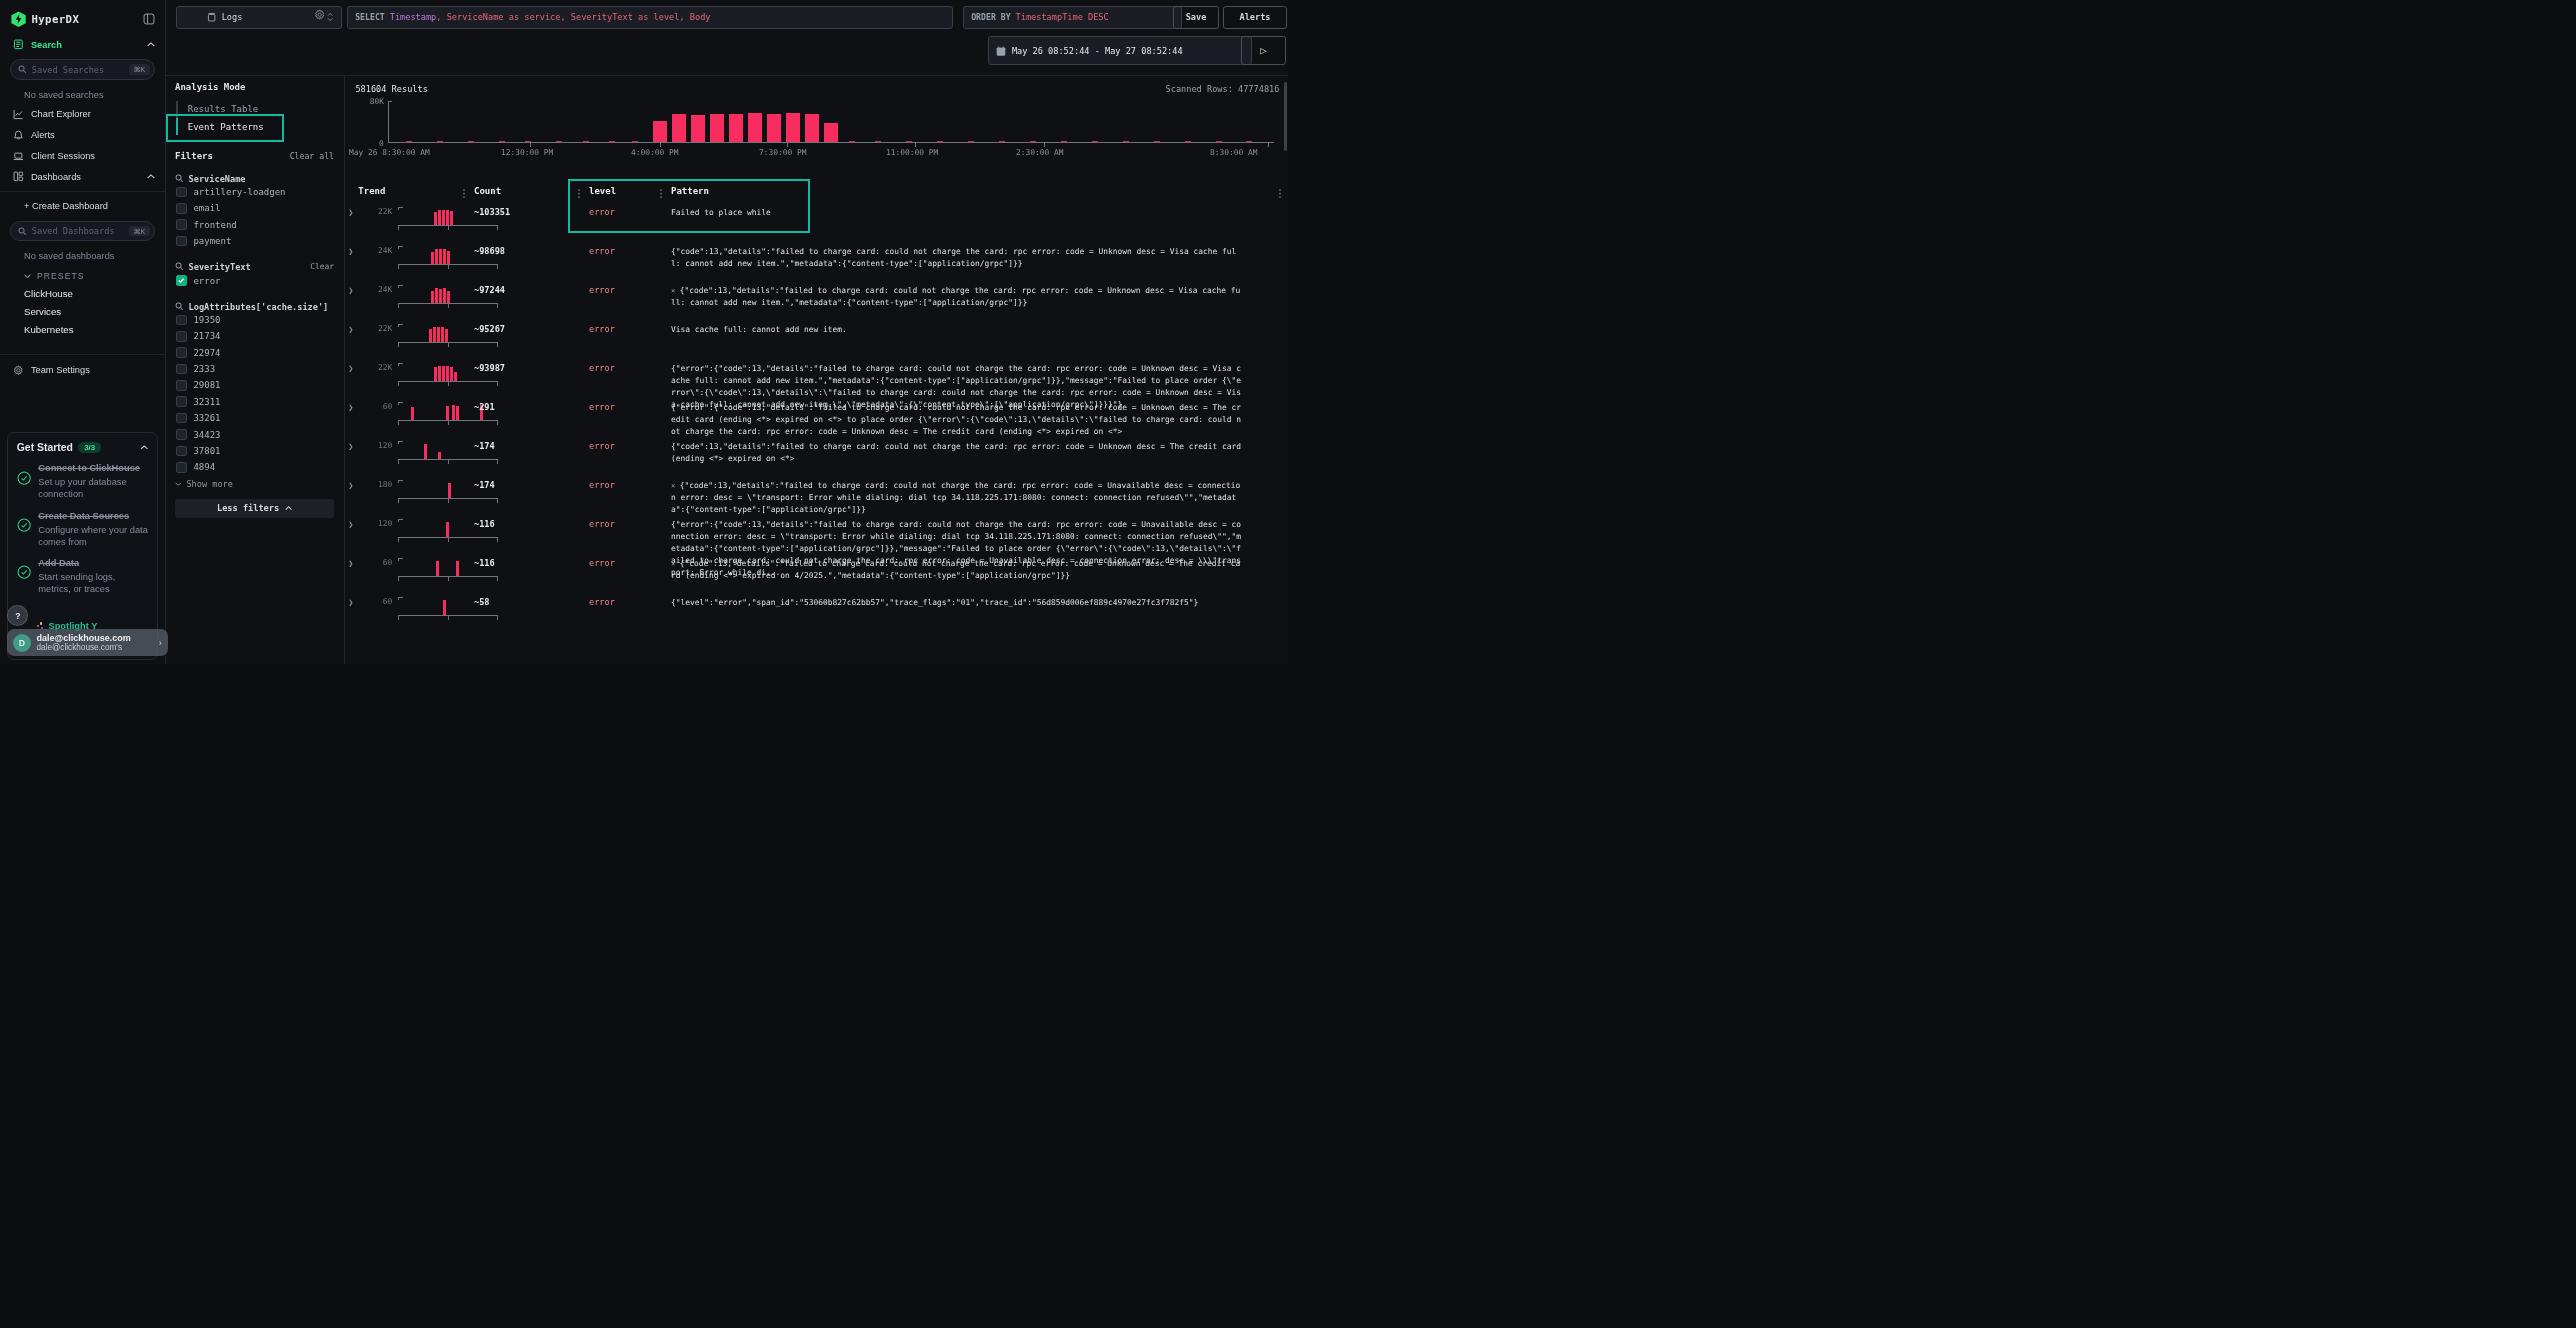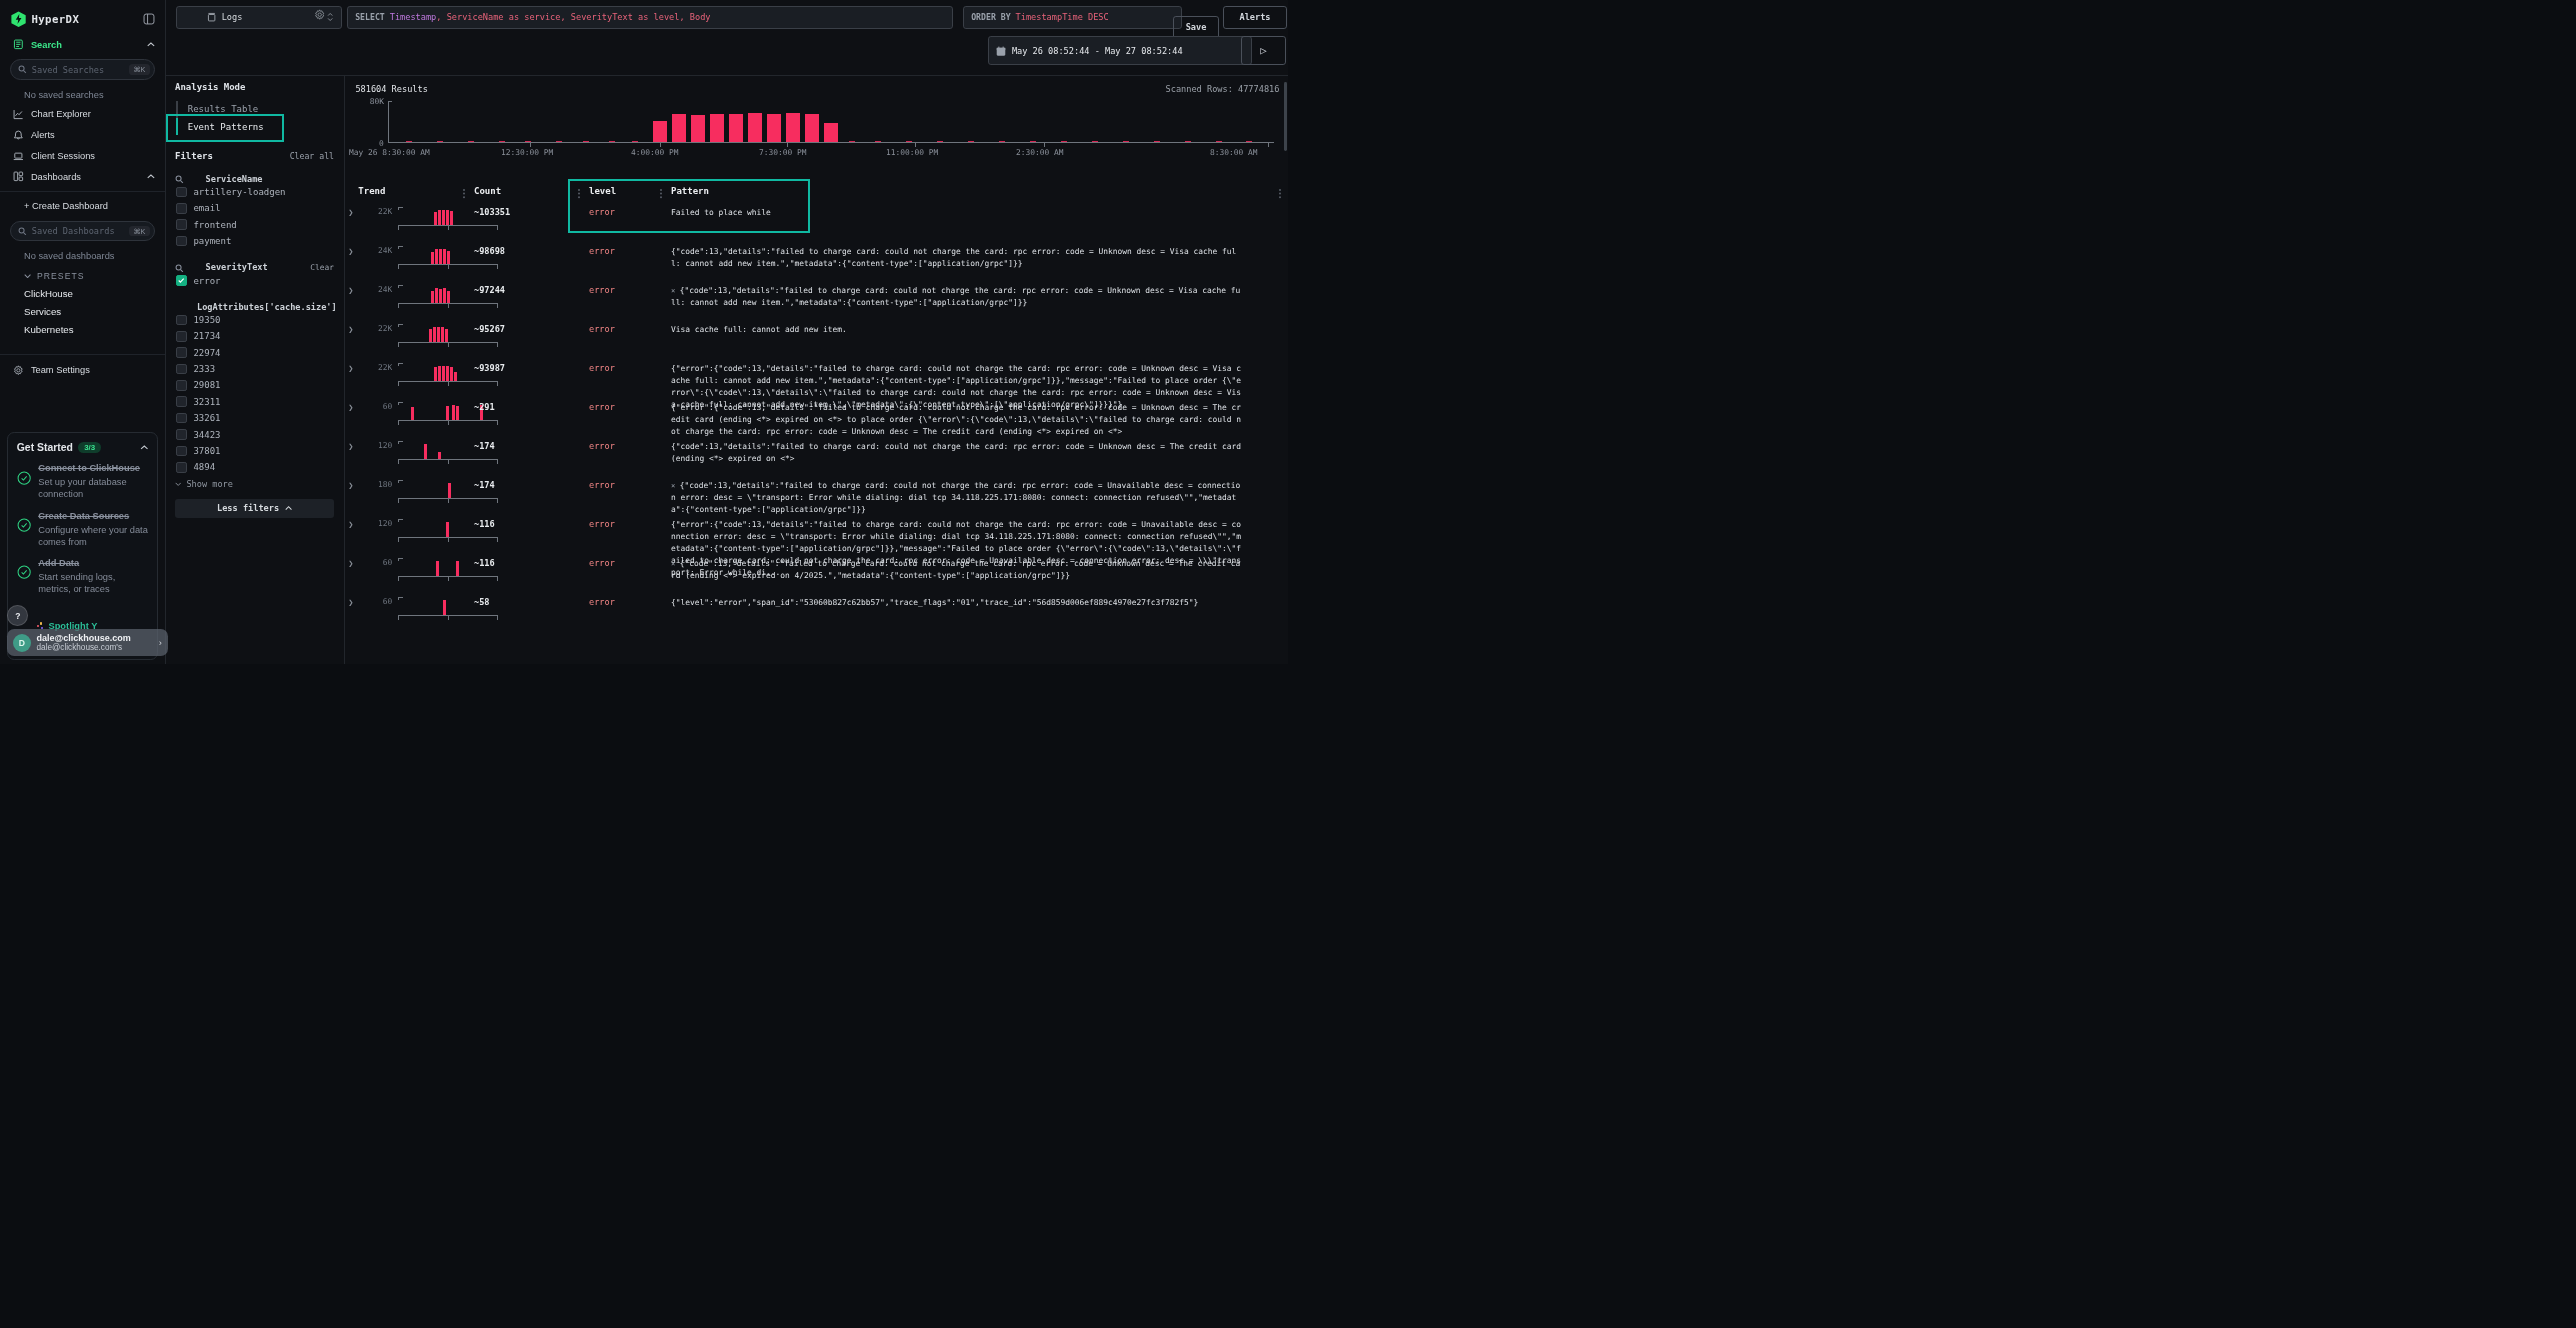--- a/index.html
+++ b/index.html
@@ -65,21 +65,21 @@
   .updown{margin-left:auto;color:#8a9098;}
   .gear-btn{position:absolute;left:149px;top:9.3px;color:#8a9098;font-size:10.7px;}
   .select-box{left:182px;top:5.7px;width:590px;height:21.5px;white-space:nowrap;overflow:hidden;}
   .order-box{left:798px;top:5.7px;width:203px;height:21.5px;white-space:nowrap;overflow:hidden;}
   .kw{color:#9aa1ab;font-weight:bold;font-size:8.2px;}
   .q-purple{color:#c07ae0;}
   .q-red{color:#e8637a;}
   .tb-btn{position:absolute;top:5.7px;height:21.5px;border:0.7px solid #4a505a;border-radius:2.9px;background:transparent;
           color:#d2d6dc;display:flex;align-items:center;justify-content:center;font-weight:bold;font-size:8.6px;
           font-family:"DejaVu Sans Mono",monospace;}
-  .save-btn{left:1008px;width:44px;margin-top:10px;}
+  .save-btn{left:1008px;width:44px;}
   .alerts-btn{left:1058px;width:62px;}
   .search-box{left:10.7px;top:36px;width:800px;height:27px;}
   .search-ph{color:#646b76;}
   .lang{margin-left:auto;display:flex;gap:5.7px;align-items:center;}
   .lang .sql{color:#9aa1ab;}
   .lang .sep{color:#4d535c;}
   .lang .lucene{color:#2bd89a;}
   .date-box{left:823px;top:36px;width:248px;height:27px;color:#e6e9ed;}
   .play-btn{left:1076px;top:36px;width:43px;height:27px;color:#c6cad1;font-size:10.7px;}
   
@@ -87,21 +87,21 @@
           padding:7.2px 10px;box-sizing:border-box;}
   .fp-title{font-weight:bold;font-size:9px;color:#dfe3e8;}
   .modes{margin:8.6px 0 0 1.4px;}
   .mode{position:relative;padding:3.6px 0 3.6px 11.4px;font-size:9px;color:#9aa1ab;}
   .mode::before{content:'';position:absolute;left:0;top:0;bottom:0;width:1.4px;background:#3a3f46;}
   .mode.active{color:#e8ebee;}
   .mode.active::before{background:#12b8a0;width:2.1px;}
   .filters-head{display:flex;margin-top:15.7px;align-items:baseline;}
   .clear-link{margin-left:auto;color:#9aa1ab;font-size:8.2px;}
   .fgroup{margin-top:13px;}
-  .fgroup-head{display:flex;align-items:flex-end;gap:22px;color:#c6cbd2;}
+  .fgroup-head{display:flex;align-items:flex-start;gap:5px;color:#c6cbd2;}
   .fgroup-name{font-weight:bold;font-size:8.6px;color:#cdd2d8;}
   .fgroup-head .clear-link{font-size:7.9px;}
   .fitem{display:flex;align-items:center;gap:6.4px;padding:2.9px 0 2.9px 1.4px;color:#aeb4bd;font-size:9px;}
   .cbox{width:8.6px;height:8.6px;border-radius:2.1px;background:#20242b;border:0.7px solid #3a3f47;flex:0 0 auto;
         display:flex;align-items:center;justify-content:center;}
   .cbox.checked{background:#14b182;border-color:#14b182;}
   .show-more{display:flex;align-items:center;gap:5px;color:#8f96a0;font-size:8.6px;padding:3.6px 0 0 0;}
   .less-filters{margin-top:10px;background:#1d2127;border-radius:2.9px;height:18.6px;display:flex;align-items:center;
                 justify-content:center;gap:5.7px;color:#d6dade;font-weight:bold;font-size:8.6px;}
   .ep-annotation{position:absolute;left:0.7px;top:39px;width:114px;height:23.6px;border:2.1px solid #10b9a2;z-index:5;pointer-events:none;}

